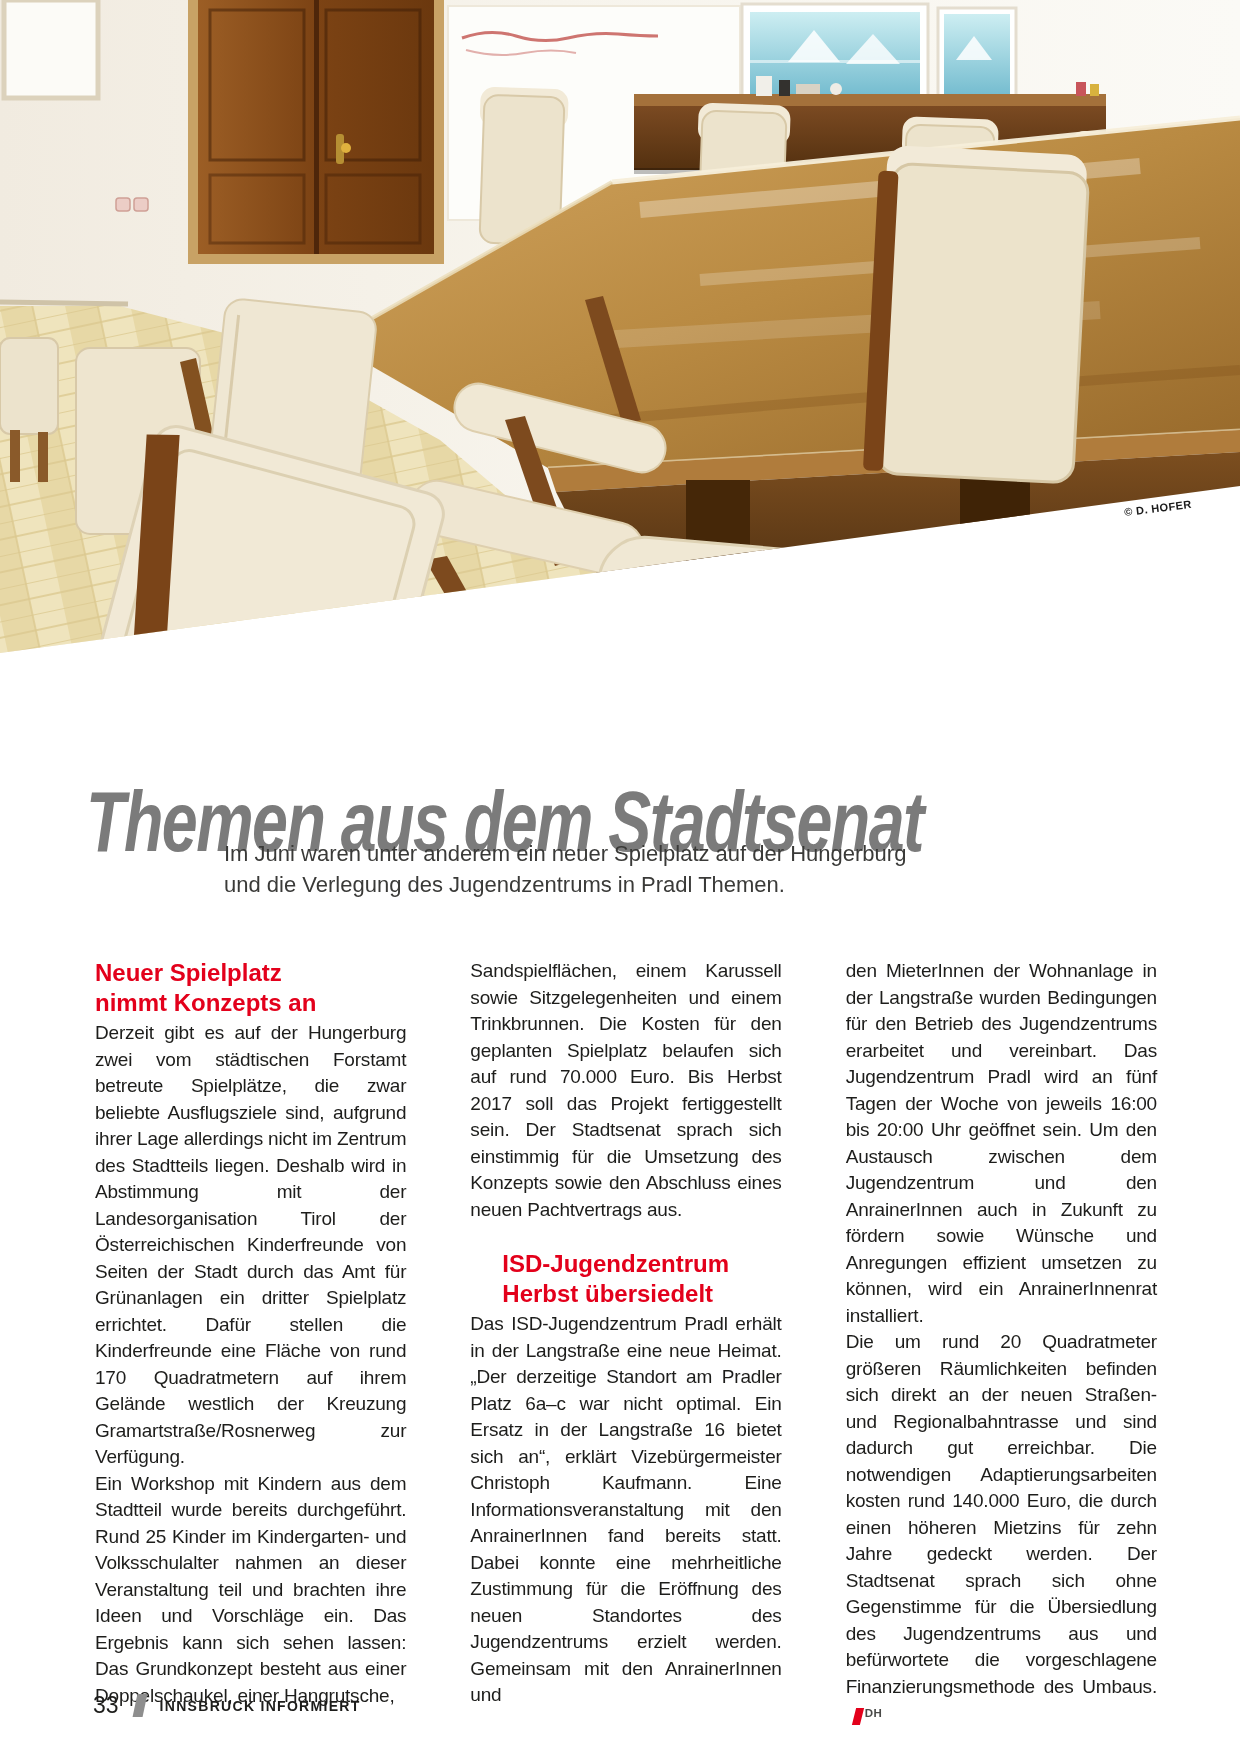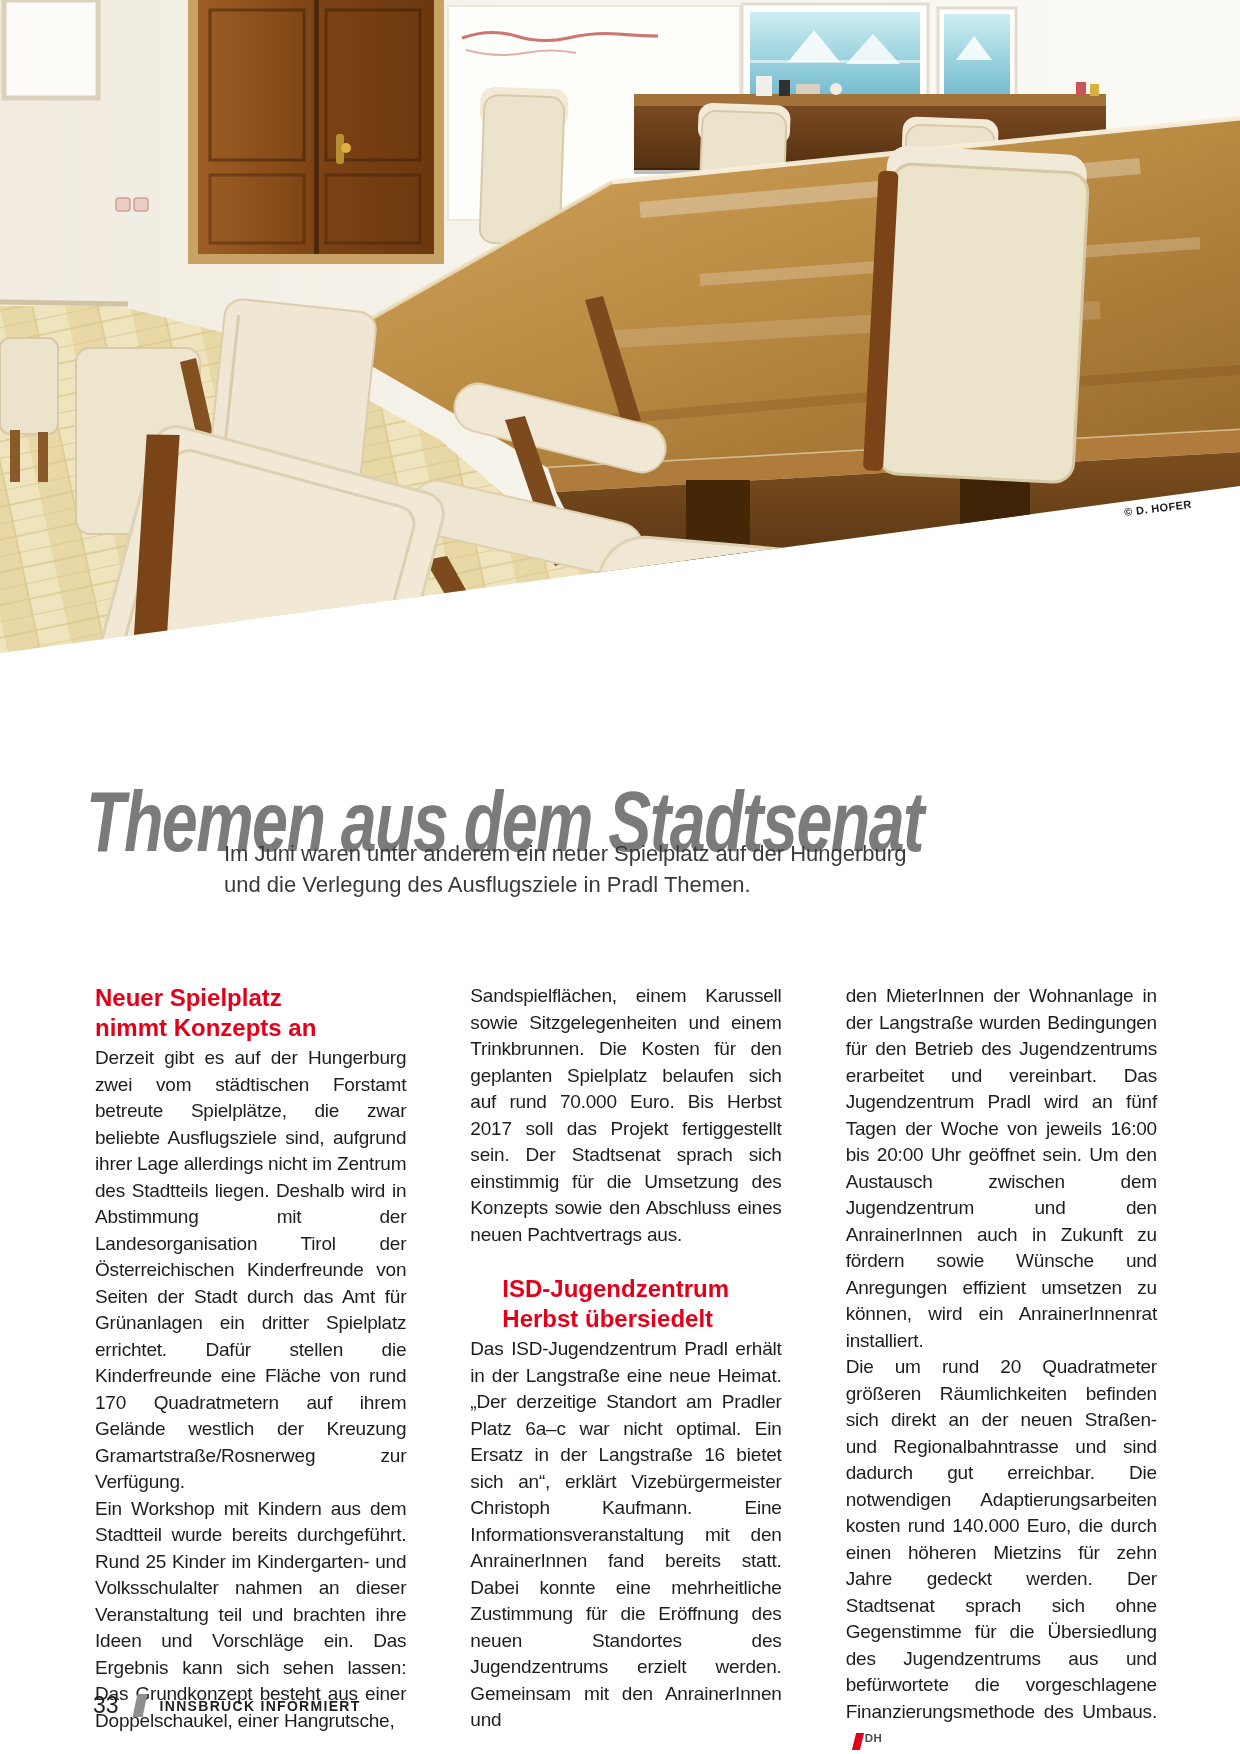--- a/index.html
+++ b/index.html
@@ -20,21 +20,21 @@
     position:absolute; left:86px; top:720px; font-size:86px; line-height:1;
     font-weight:bold; font-style:italic; color:#7b7b7b; white-space:nowrap;
     transform:scaleX(.75); transform-origin:left top; letter-spacing:-2px;
   }
   .intro {
     position:absolute; left:224px; top:838px; font-size:22px; line-height:31px;
     color:#3a3a38; white-space:nowrap;
   }
 
   
-  .columns { position:absolute; left:95px; top:983px; width:1062px; display:flex; gap:64px; }
+  .columns { position:absolute; left:95px; top:958px; width:1062px; display:flex; gap:64px; }
   .col { width:326px; font-size:19px; line-height:26.5px; color:#1d1d1b;
          text-align:justify; letter-spacing:-.2px; hyphens:auto; }
   .col p { margin:0; }
   .subhead { color:#e3001b; font-weight:bold; font-size:24px; line-height:30px;
              text-align:left; letter-spacing:0; margin:0 0 2px 0; }
   .subhead.later { margin-top:26px;margin-left:32px; }
 
   .endmark { display:inline-block; width:8px; height:17px; background:#e3001b;
              transform:skewX(-14deg); margin:0 3px 0 8px; vertical-align:-2px; }
   .author { font-size:11.5px; font-weight:bold; color:#4a4a48; letter-spacing:.5px;
@@ -219,21 +219,21 @@
           <polygon points="1086,560 1120,552 1160,660 1126,660" fill="#8a5220"></polygon>
         </g>
       </g>
     </svg>
     <div class="credit">© D. HOFER</div>
   </div>
 
   <h1 class="headline">Themen aus dem Stadtsenat</h1>
   <div class="intro">
     <div>Im Juni waren unter anderem ein neuer Spielplatz auf der Hungerburg</div>
-    <div>und die Verlegung des Ausflugsziele in Pradl Themen.</div>
+    <div>und die Verlegung des Jugendzentrums in Pradl Themen.</div>
   </div>
 
   <div class="columns">
     <div class="col">
       <h2 class="subhead">
         <span>Neuer Spielplatz</span><br>
         <span>nimmt Konzepts an</span>
       </h2>
       <p>Derzeit gibt es auf der Hungerburg zwei vom städtischen Forstamt betreute Spielplätze, die zwar beliebte Ausflugsziele sind, aufgrund ihrer Lage allerdings nicht im Zentrum des Stadtteils liegen. Deshalb wird in Abstimmung mit der Landesorganisation Tirol der Österreichischen Kinderfreunde von Seiten der Stadt durch das Amt für Grünanlagen ein dritter Spielplatz errichtet. Dafür stellen die Kinderfreunde eine Fläche von rund 170 Quadratmetern auf ihrem Gelände westlich der Kreuzung Gramartstraße/Rosnerweg zur Verfügung.</p>
       <p>Ein Workshop mit Kindern aus dem Stadtteil wurde bereits durchgeführt. Rund 25 Kinder im Kindergarten- und Volksschulalter nahmen an dieser Veranstaltung teil und brachten ihre Ideen und Vorschläge ein. Das Ergebnis kann sich sehen lassen: Das Grundkonzept besteht aus einer Doppelschaukel, einer Hangrutsche,</p>

